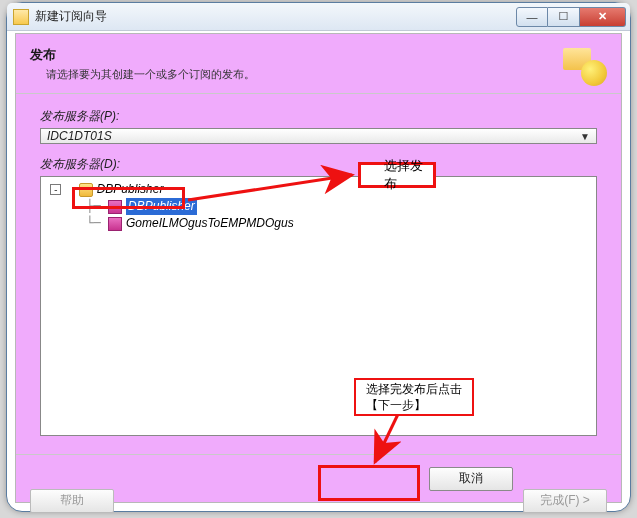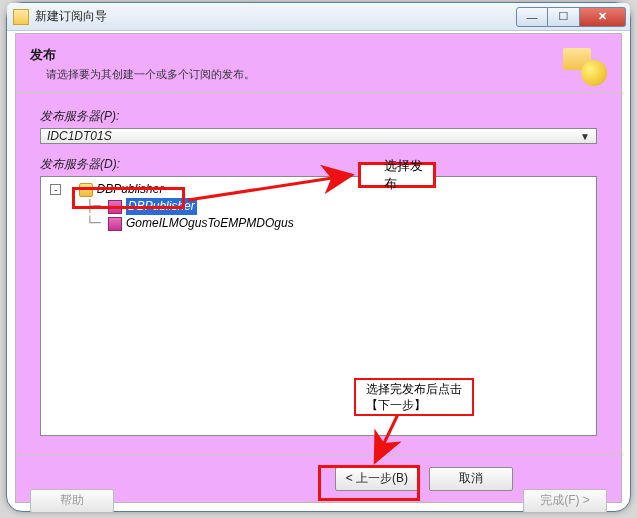--- a/index.html
+++ b/index.html
@@ -143,21 +143,20 @@
         </div>
         <div class="tree-row">
           <span class="tree-line">      └─ </span><span class="ico-pub"></span><span>GomeILMOgusToEMPMDOgus</span>
         </div>
       </div>
     </div>
 
     <div class="footer">
       <div class="btn disabled">帮助</div>
       <div class="spacer"></div>
-      <div class="btn">&lt; 上一步(B)</div>
       <div class="btn">取消</div>
       <div class="btn disabled">完成(F) &gt;</div>
     </div>
   </div>
 </div>
 
 <div class="anno-rect-sel"></div>
 <div class="anno-rect-next"></div>
 <div class="anno-box1">选择发布</div>
 <div class="anno-box2" style="white-space:pre-line;">选择完发布后点击

